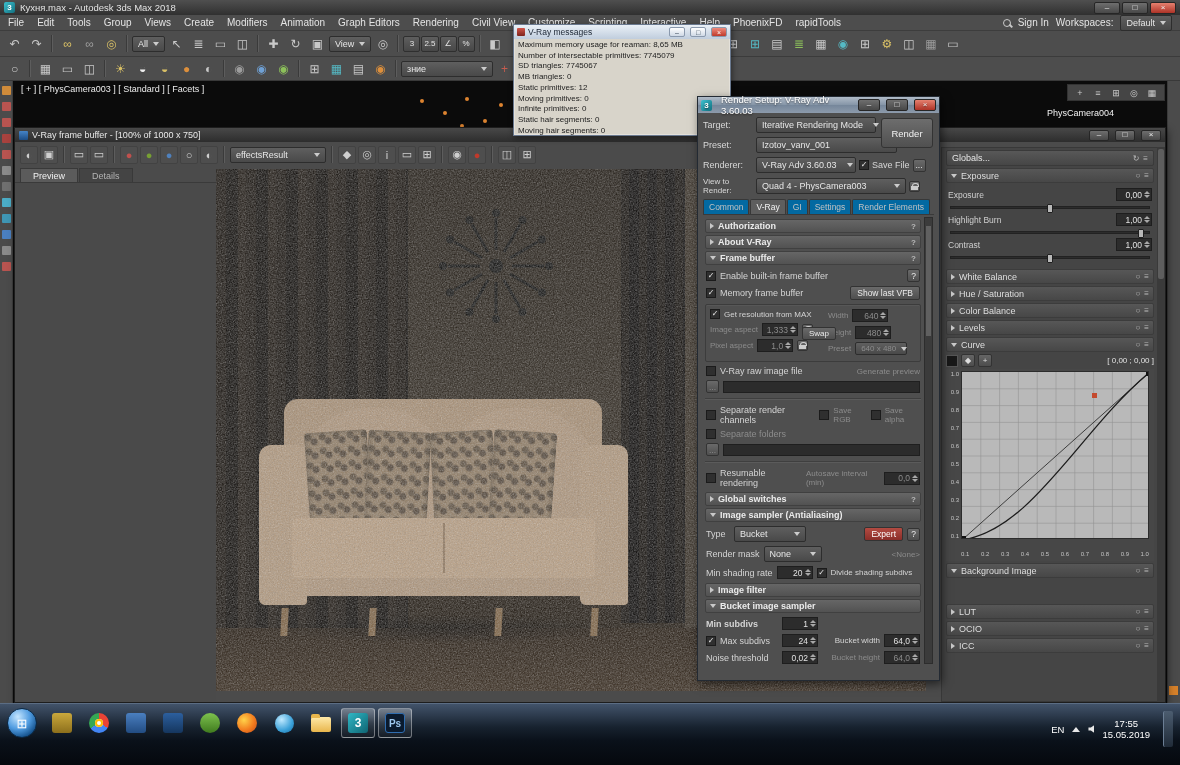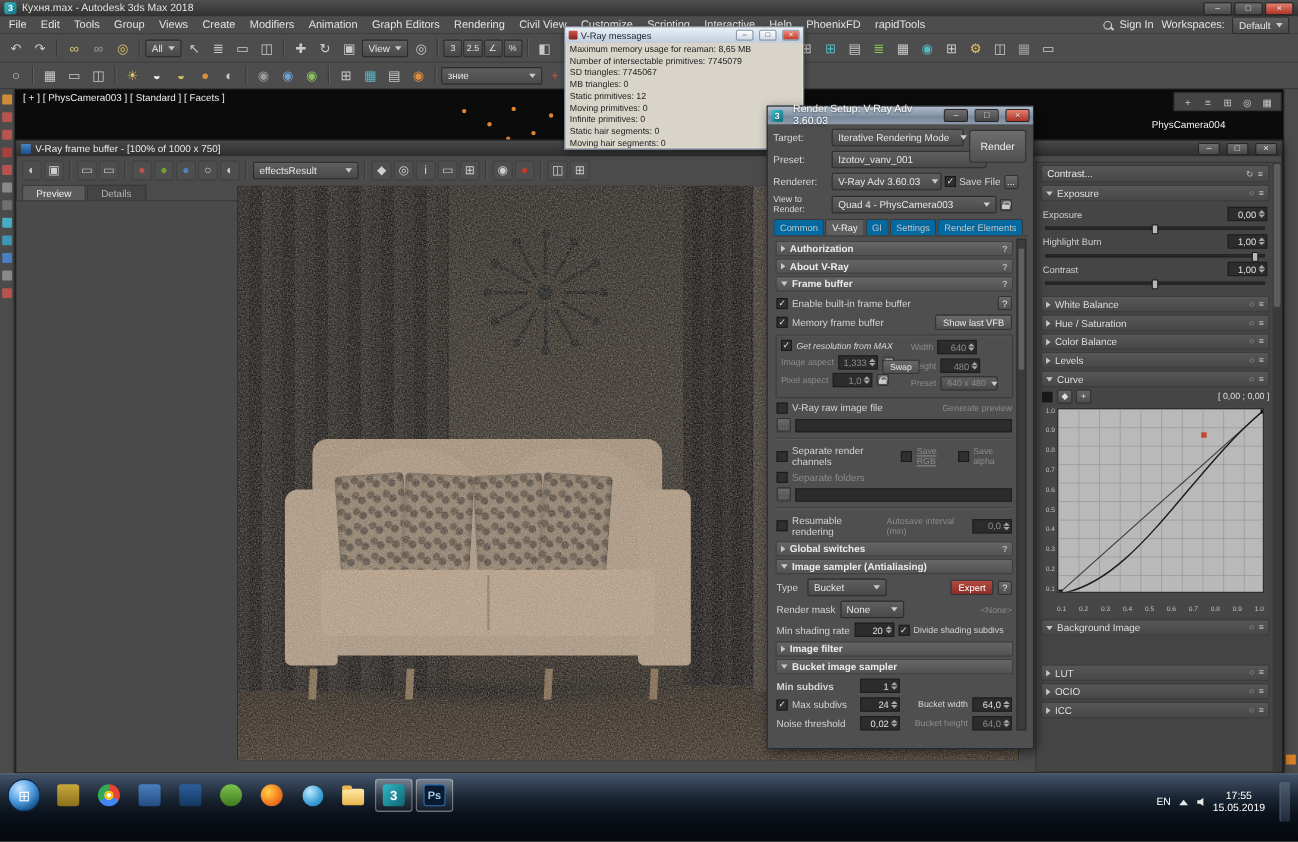--- a/index.html
+++ b/index.html
@@ -425,21 +425,21 @@
       <filter id="nz">
           <feTurbulence type="fractalNoise" baseFrequency="0.75" numOctaves="3" seed="11" stitchTiles="stitch"></feTurbulence>
           <feColorMatrix type="saturate" values="0"></feColorMatrix>
         </filter>
       <rect width="710" height="522" filter="url(#nz)"></rect>
     </svg>
   </div>
 
   <div class="vfb-cc">
     <div class="cc-head">
-      <span>Contrast...</span>
+      <span>Globals...</span>
       <span class="bar-ics">
           <span>↻</span>
           <span>≡</span>
         </span>
     </div>
     <div class="cc-bar">
       <i class="arr-d"></i>
         <span>Exposure</span>
       <span class="bar-ics">
           <span>○</span>
@@ -742,21 +742,21 @@
         <span class="flex1"></span>
         <span class="btn">Show last VFB</span>
       </div>
       <div class="gbox">
         <div style="display:flex;gap:4px;">
           <div style="flex:1;">
             <div class="rs-line" style="margin:1px 0 4px 0;">
               <span class="chk">
                   <span>✓</span>
                 </span>
-              <span style="font-size:8px;font-style:italic;">Get resolution from MAX</span>
+              <span style="font-size:8px;">Get resolution from MAX</span>
             </div>
             <div class="rs-line dis" style="margin:3px 0;">
               <span style="font-size:8px;">Image aspect</span>
               <span class="spin dis">
                   <span class="val">1,333</span>
                   <span class="ar">
                     <i class="u"></i>
                     <i class="d"></i>
                   </span>
                 </span>
@@ -815,21 +815,21 @@
       <div class="rs-line dis">
         <span class="btn q dis">...</span>
         <span class="fieldbox"></span>
       </div>
       <div class="hr"></div>
       <div class="rs-line">
         <span class="chk"></span>
         <span>Separate render channels</span>
         <span class="flex1"></span>
         <span class="chk"></span>
-        <span class="dis" style="font-size:8px;text-decoration:underline;">Save RGB</span>
+        <span class="dis" style="font-size:8px;">Save RGB</span>
         <span class="chk"></span>
         <span class="dis" style="font-size:8px;">Save alpha</span>
       </div>
       <div class="rs-line dis">
         <span class="chk"></span>
         <span>Separate folders</span>
       </div>
       <div class="rs-line dis">
         <span class="btn q dis">...</span>
         <span class="fieldbox"></span>

